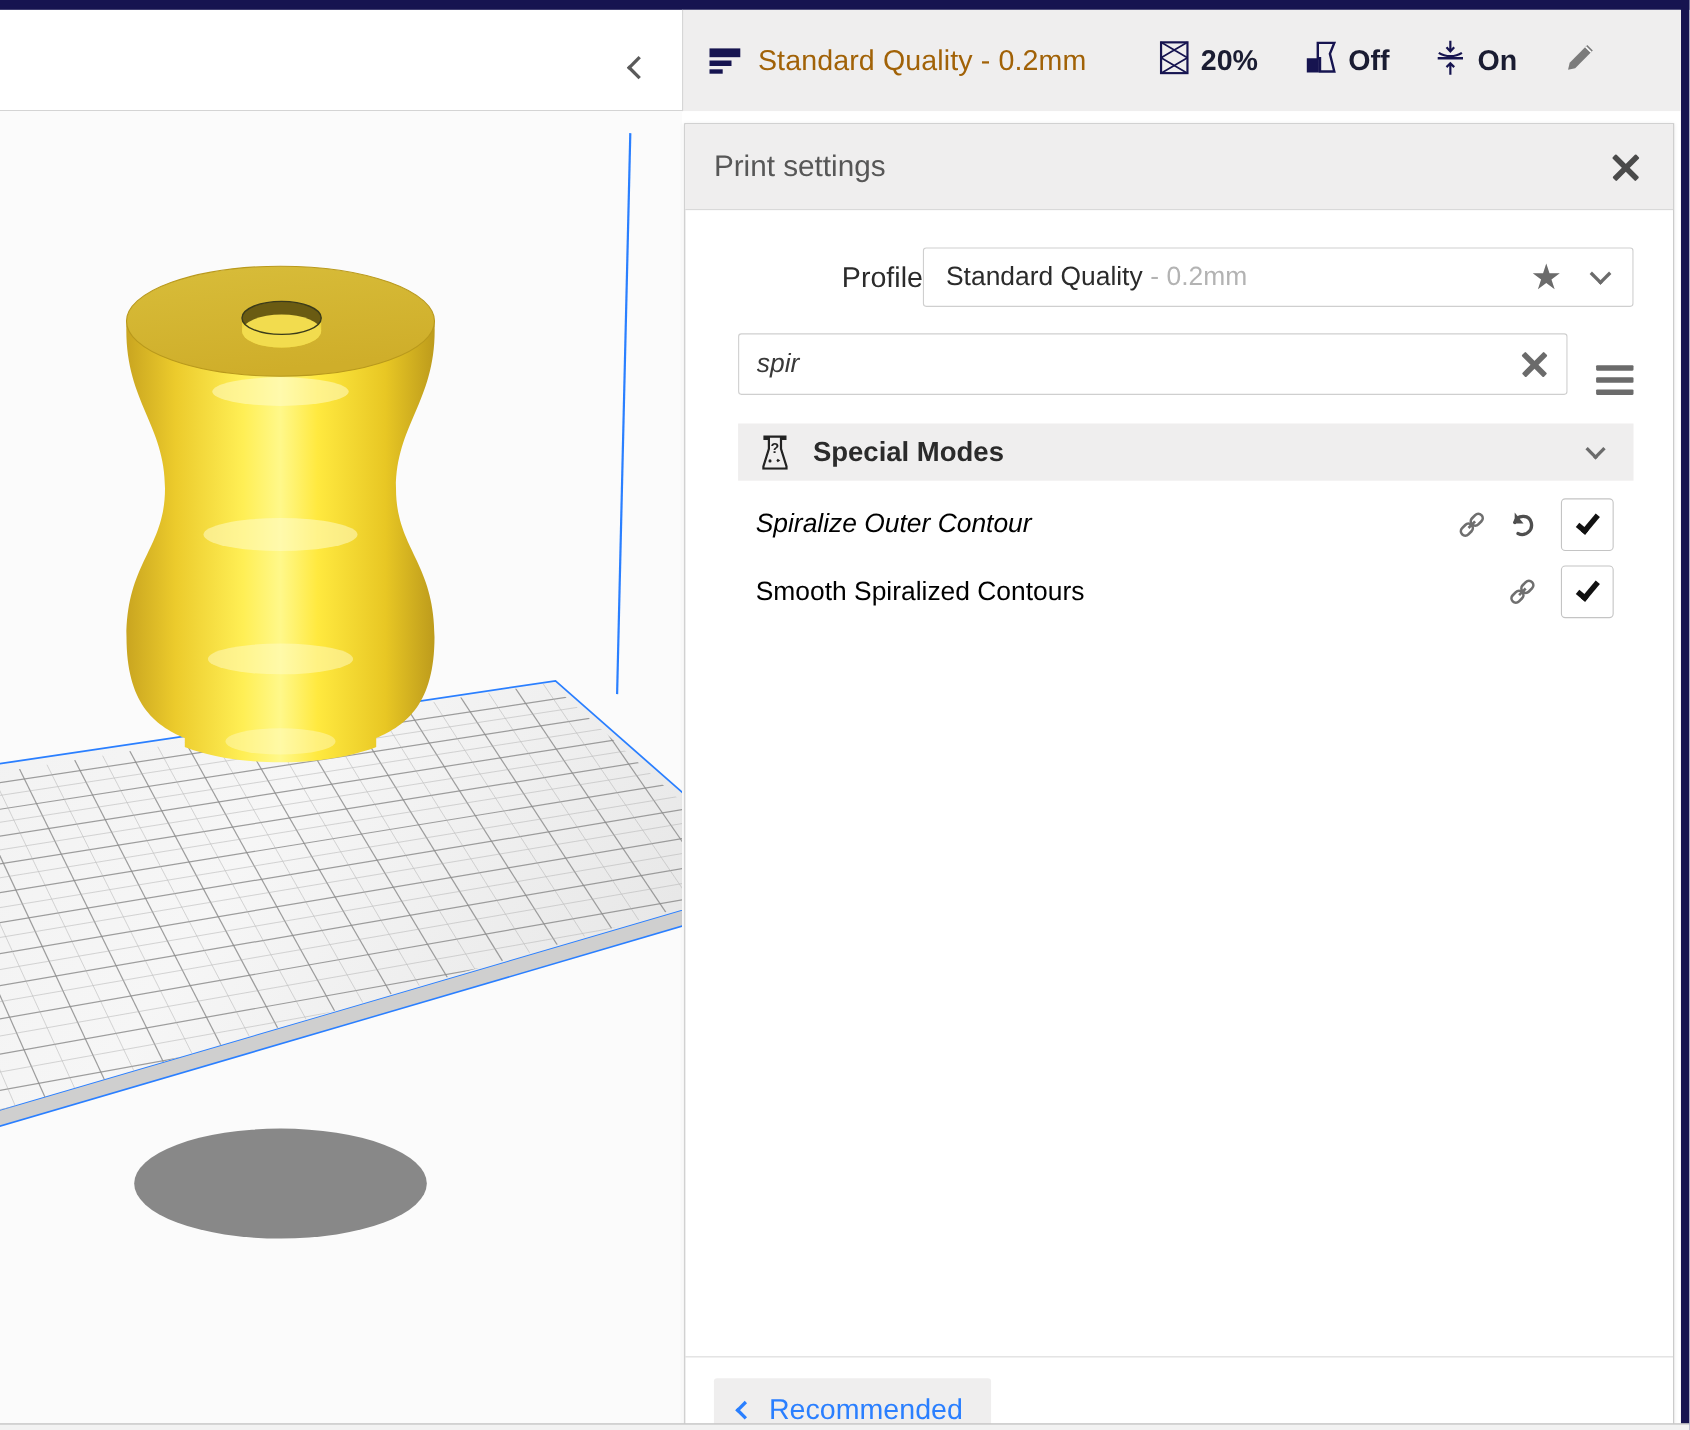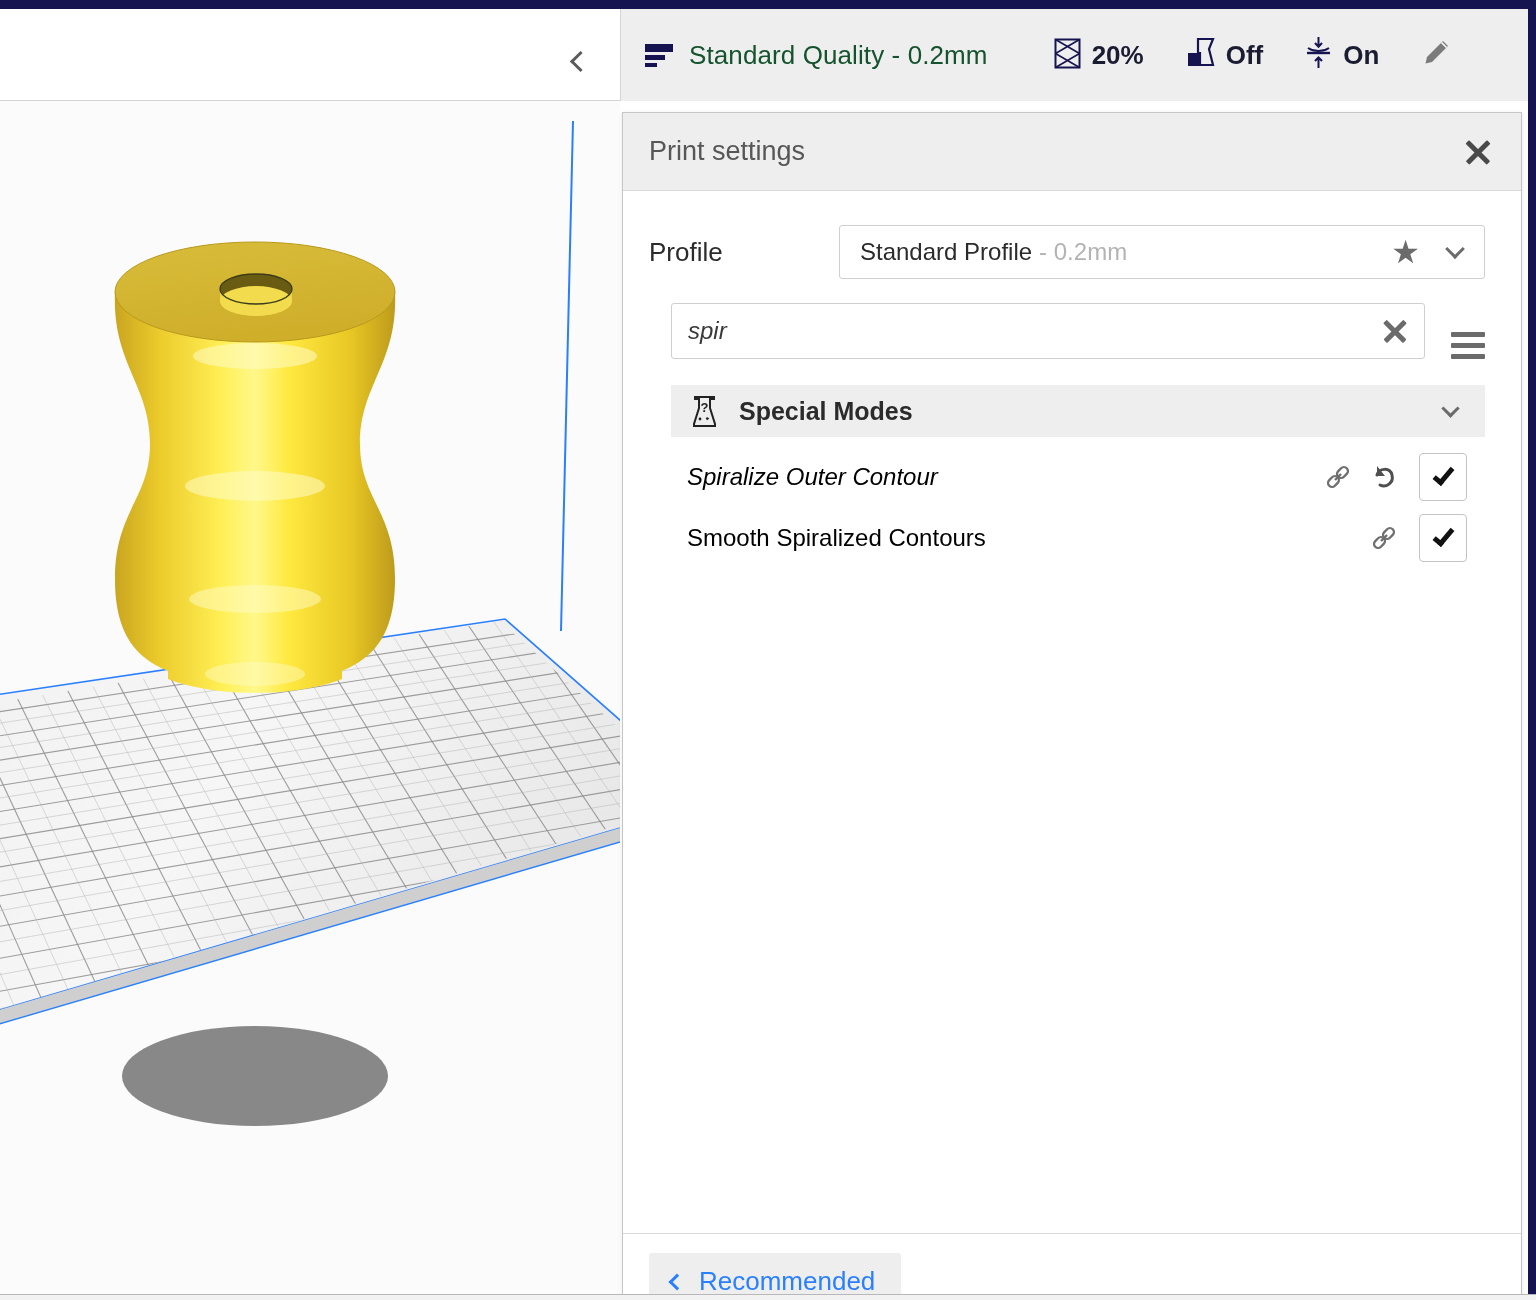--- a/index.html
+++ b/index.html
@@ -78,21 +78,21 @@
     width: 908px; height: 92px;
     background: #efeeee;
     border-left: 1px solid #d6d6d6;
     display: flex; align-items: center;
   }
   .hb-profile {
     display: flex; align-items: center; gap: 16px;
     margin-left: 24px; cursor: pointer;
   }
   .hb-title {
-    font-size: 26px; color: #14532d; letter-spacing: 0.1px;
+    font-size: 26px; color: #a16207; letter-spacing: 0.1px;
     white-space: nowrap;
   }
   .hb-right { display: flex; align-items: center; margin-left: 66px; font-weight: bold; }
   .hb-item {
     display: flex; align-items: center; gap: 11px;
     margin-right: 42px; cursor: pointer;
   }
   .hb-val { font-size: 26px; color: #1a1c32; }
   .hb-pencil { margin-right: 26px; cursor: pointer; }
 
@@ -129,21 +129,21 @@
   }
   .close-x:before { transform: rotate(45deg); }
   .close-x:after  { transform: rotate(-45deg); }
 
   .popup-body { flex: 1 1 auto; position: relative; }
 
   .profile-row {
     display: flex; align-items: center;
     padding: 34px 36px 0 26px;
   }
-  .profile-label { font-size: 26px; color: #2b2b2b; width: 190px; }
+  .profile-label { font-size: 26px; color: #2b2b2b; width: 190px; text-align: right; }
   .profile-field {
     flex: 1 1 auto; height: 54px;
     border: 1px solid #cfcfcf; border-radius: 3px;
     background: #ffffff;
     display: flex; align-items: center;
     padding: 0 14px 0 20px;
     cursor: pointer;
   }
   .pf-name { font-size: 24px; color: #2b2b2b; }
   .pf-sub  { font-size: 24px; color: #b3b3b3; margin-left: 7px; }
@@ -449,21 +449,21 @@
       <div class="popup-head">
         <span class="popup-title">Print settings</span>
         <span class="close-x"></span>
       </div>
 
       <div class="popup-body">
 
         <div class="profile-row">
           <span class="profile-label">Profile</span>
           <div class="profile-field">
-            <span class="pf-name">Standard Profile</span>
+            <span class="pf-name">Standard Quality</span>
             <span class="pf-sub">- 0.2mm</span>
             <span class="pf-spacer"></span>
             <span class="star">★</span>
             <span class="chev-dn"></span>
           </div>
         </div>
 
         <div class="search-row">
           <div class="search-box">
             <input class="search-input" type="text" value="spir" style="">

